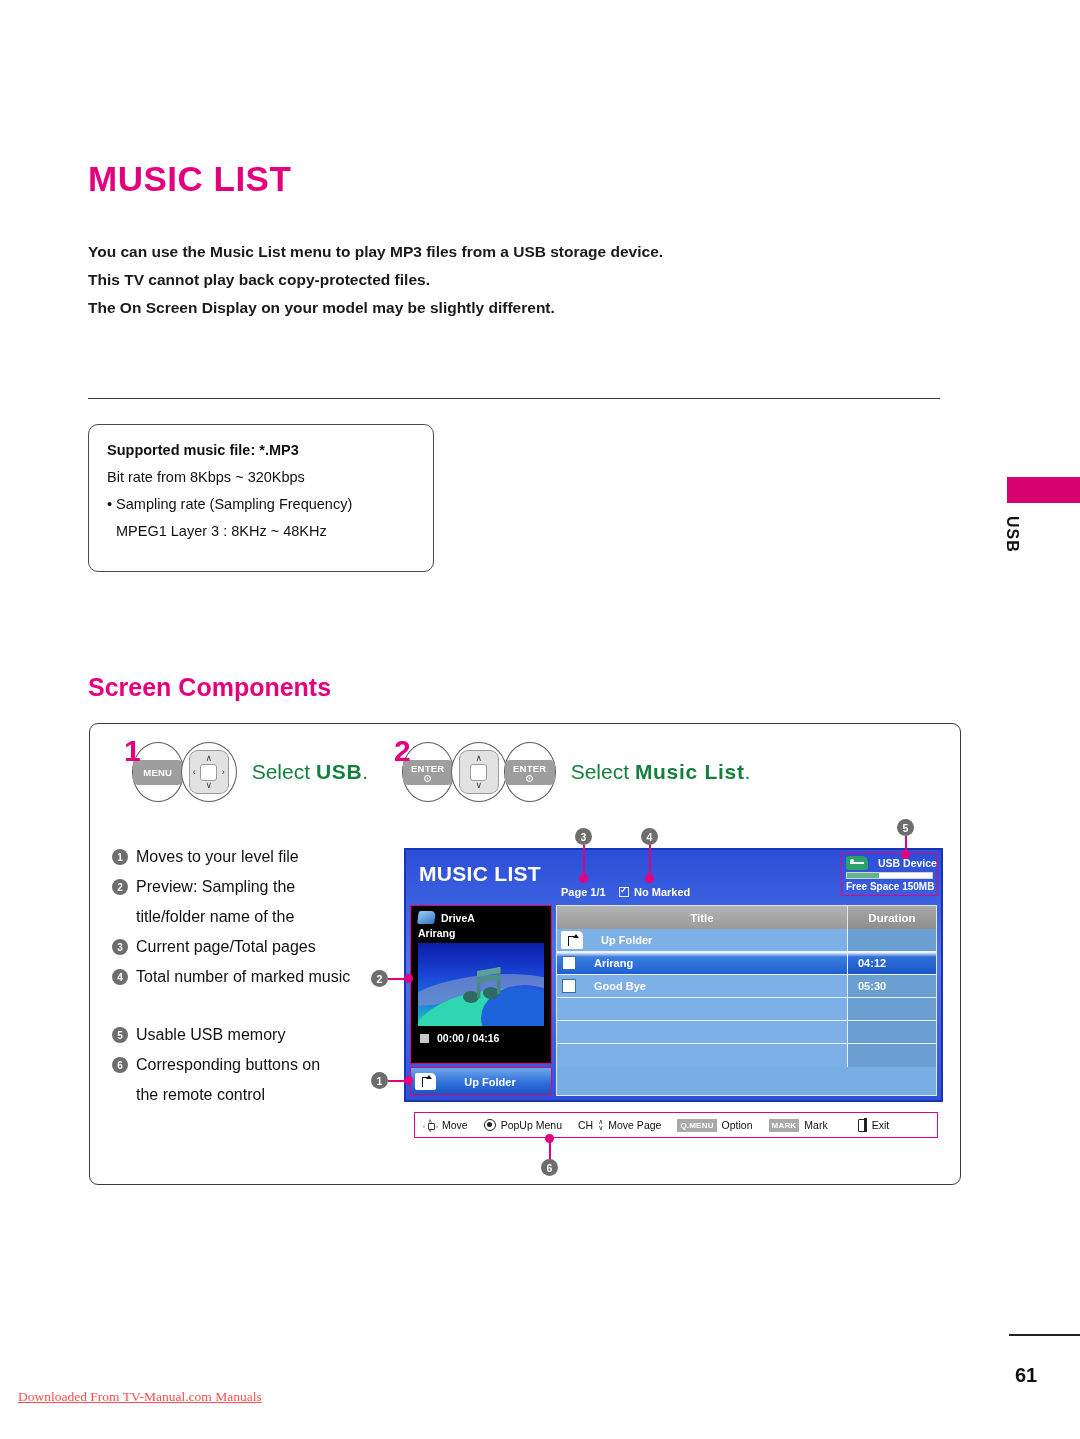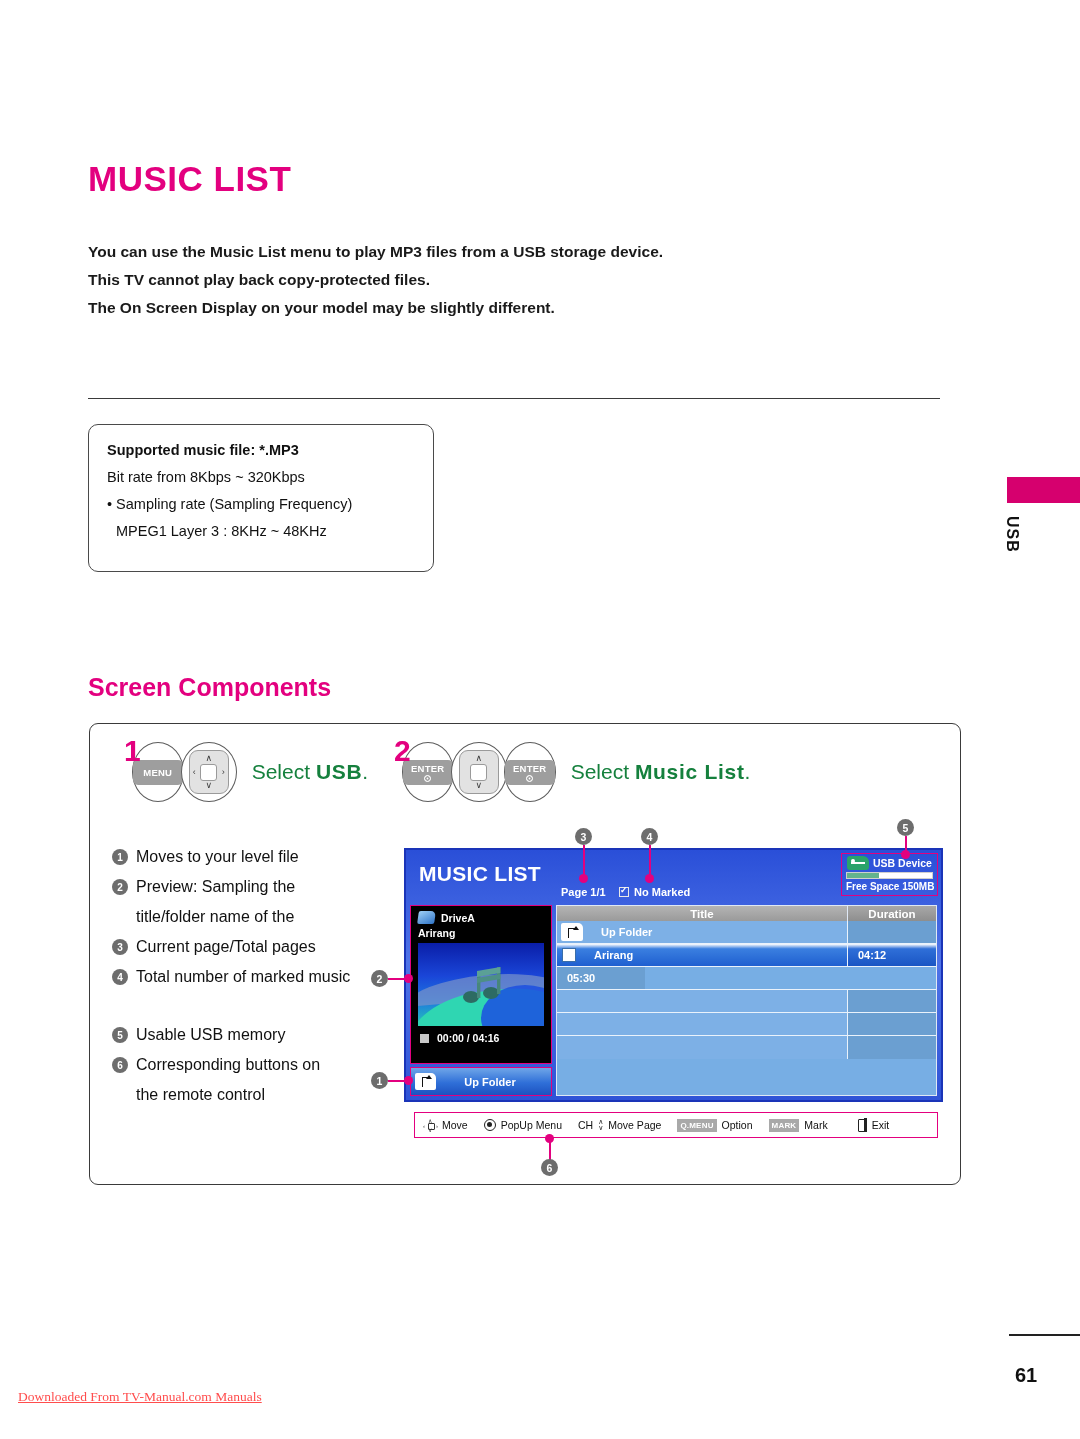--- a/index.html
+++ b/index.html
@@ -277,21 +277,21 @@
   }
 
   .usb-dev {
     position: absolute;
     right: 3px; top: 3px;
     width: 97px;
     border: 1.5px solid #e3007f;
     padding: 2px 4px 3px 4px;
   }
   .usb-dev-top {
-    display: flex; align-items: center; gap: 4px; justify-content: center;
+    display: flex; align-items: center; gap: 10px;
   }
   .usb-icon {
     width: 22px; height: 14px;
     background: #2aa36a;
     border-radius: 3px 6px 3px 3px;
     position: relative;
     flex: 0 0 auto;
   }
   .usb-icon::before {
     content: "";
@@ -462,21 +462,21 @@
   
   .list-col {
     flex: 1;
     margin-left: 4px;
     border: 1.5px solid #dfe8f5;
     background: #77aee4;
     display: flex; flex-direction: column;
   }
   .list-head {
     display: flex;
-    height: 15px;
+    height: 23px;
     flex: 0 0 auto;
   }
   .lh-title {
     flex: 1;
     background: linear-gradient(180deg,#b4b4b4,#9a9a9a);
     border-right: 1px solid #dfe8f5;
     color: #fff;
     font-size: 11.5px;
     font-weight: bold;
     display: flex; align-items: center; justify-content: center;
@@ -884,20 +884,24 @@
 
       <div class="list-row selected">
         <div class="lr-title">
           <div class="row-cbx"></div>
           <span class="row-label">Arirang</span>
         </div>
         <div class="lr-dur">04:12</div>
       </div>
 
       <div class="list-row">
+        <div class="lr-title">
+          <div class="row-cbx"></div>
+          <span class="row-label">Good Bye</span>
+        </div>
         <div class="lr-dur">05:30</div>
       </div>
 
       <div class="list-row">
         <div class="lr-title">
           <span class="row-label"></span>
         </div>
         <div class="lr-dur"></div>
       </div>
 

